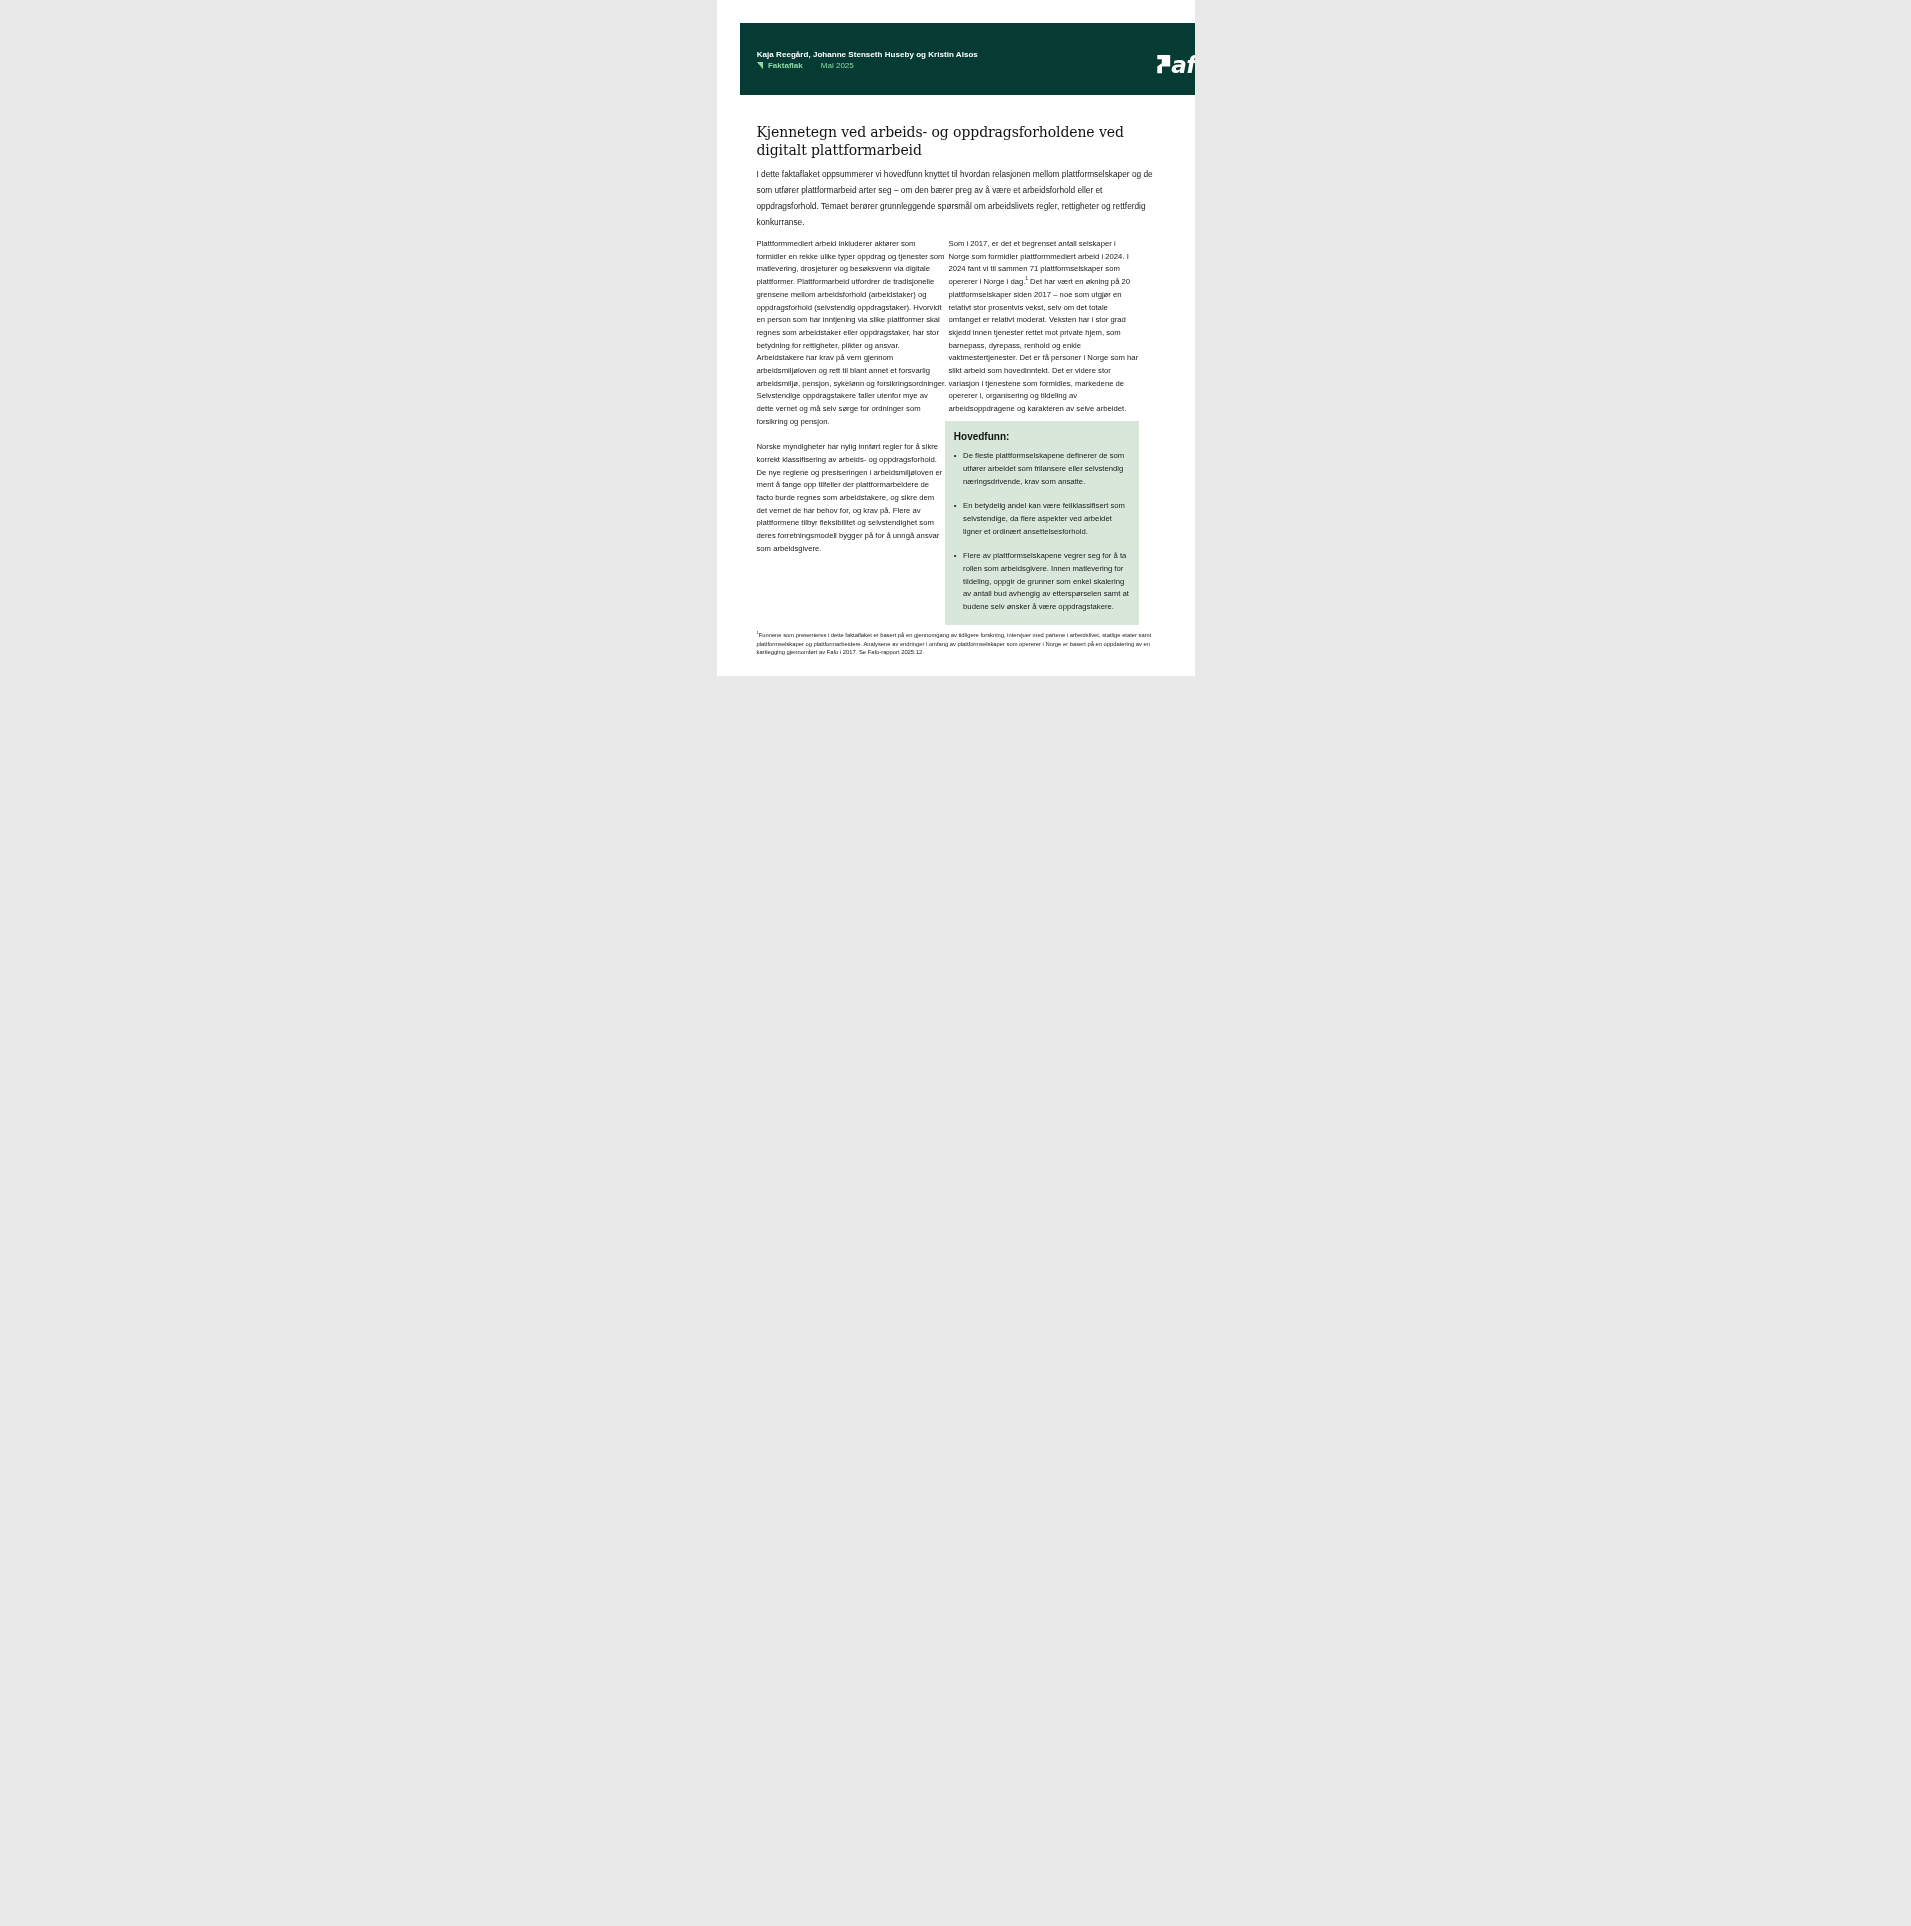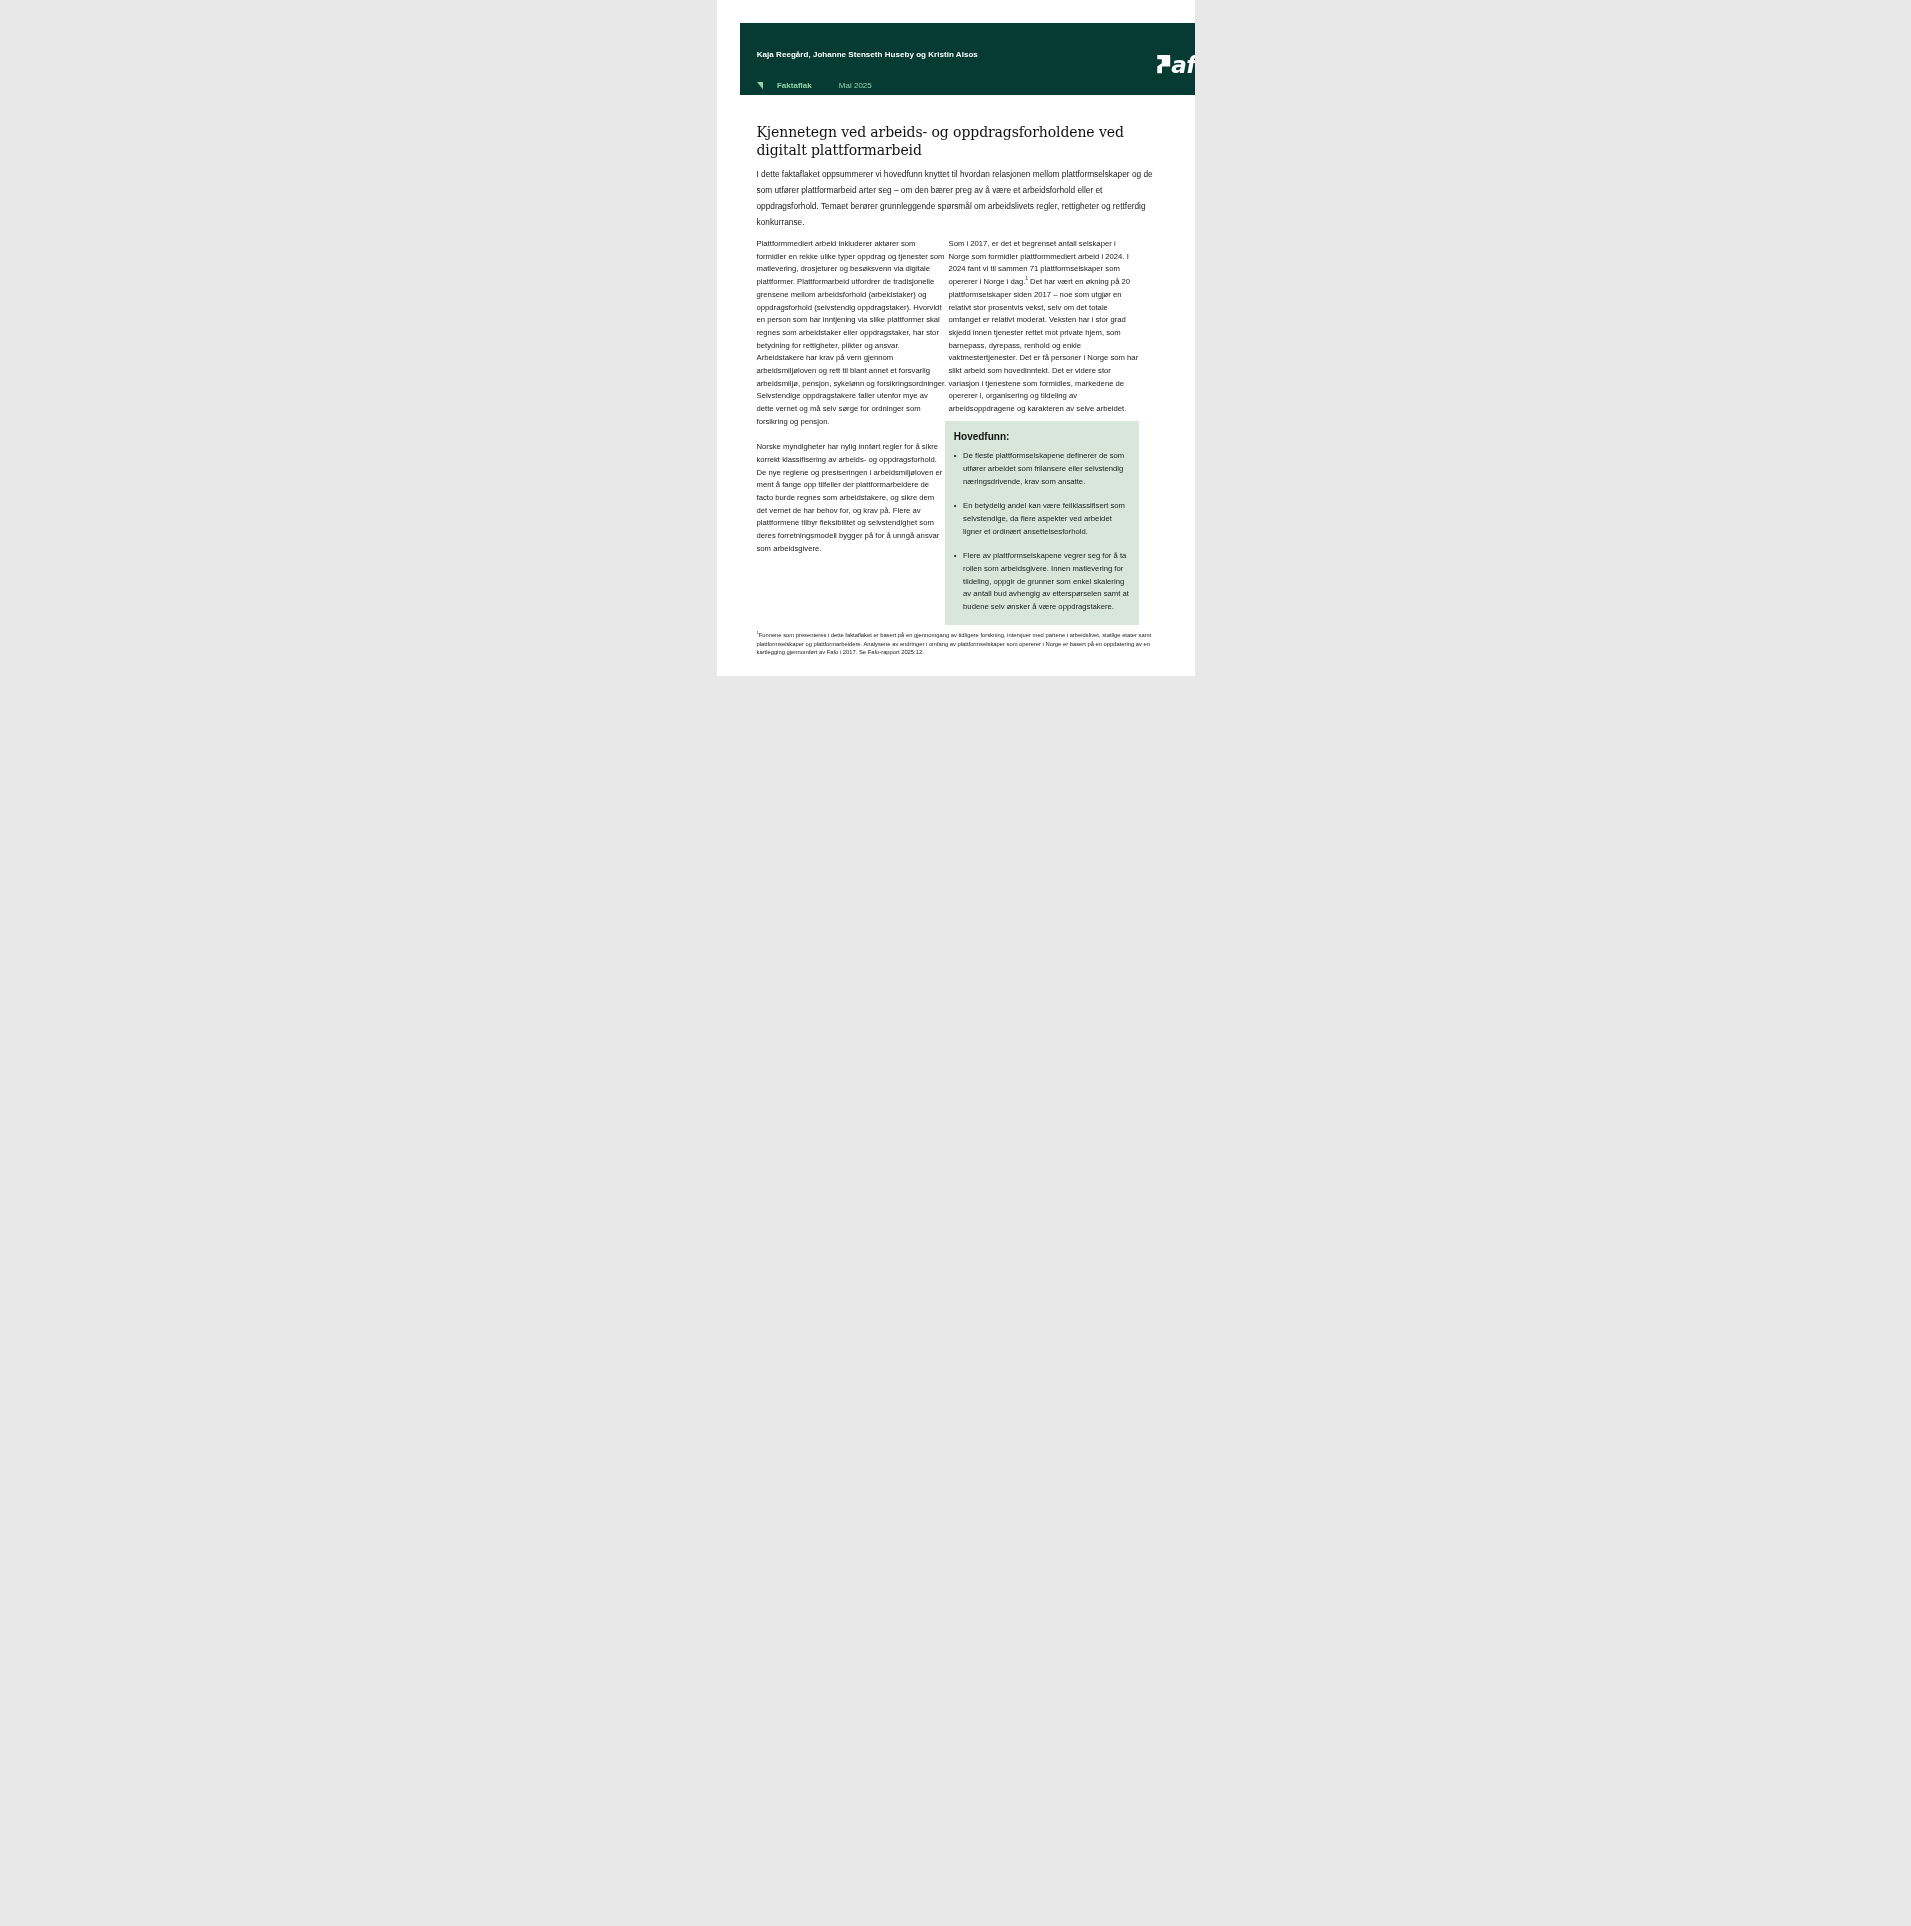--- a/index.html
+++ b/index.html
@@ -17,22 +17,22 @@
     position:absolute;left:23px;top:23px;
     width:491px;height:72px;
     background:#053b32;
   }
   .authors{
     position:absolute;left:17.3px;top:27px;
     font-size:8px;font-weight:700;color:#ffffff;
     letter-spacing:0.04px;white-space:nowrap;
   }
   .series{
-    position:absolute;left:17.3px;top:58px;
-    display:flex;align-items:center;gap:14px;
+    position:absolute;left:17.3px;top:38px;
+    display:flex;align-items:center;gap:5px;
   }
   .tri{
     width:6.2px;height:7.3px;
     background:#8fd7a7;
     clip-path:polygon(0 0,100% 0,100% 100%);
     flex:0 0 auto;
   }
   .series-label{font-size:8px;font-weight:700;color:#8fd7a7;}
   .series-date{font-size:8px;font-weight:400;color:#8fd7a7;margin-left:1.2px;padding-left:12px;}
   .logo{position:absolute;right:17.7px;top:32px;width:56px;height:19px;font-style:italic;}

